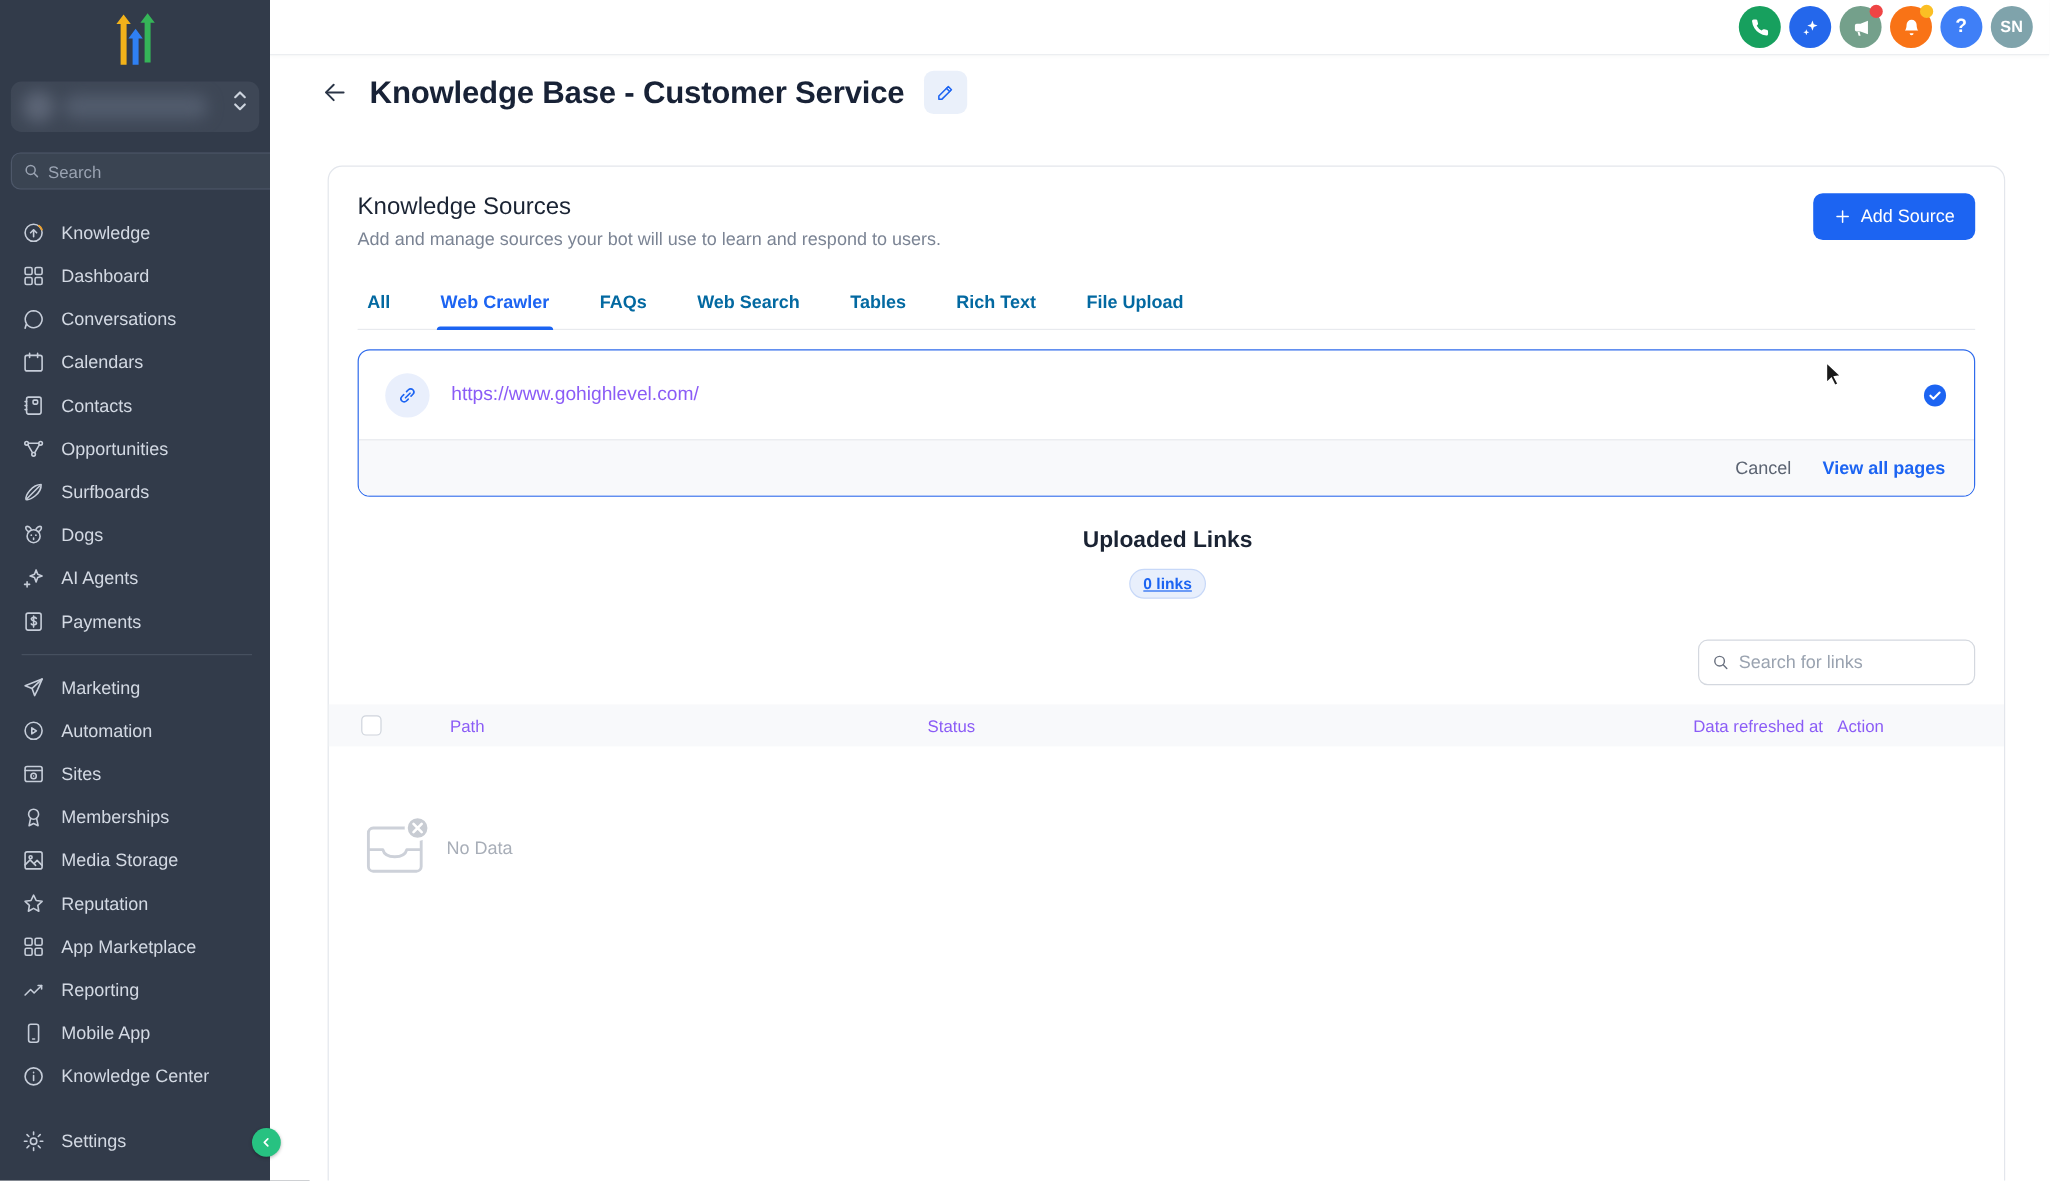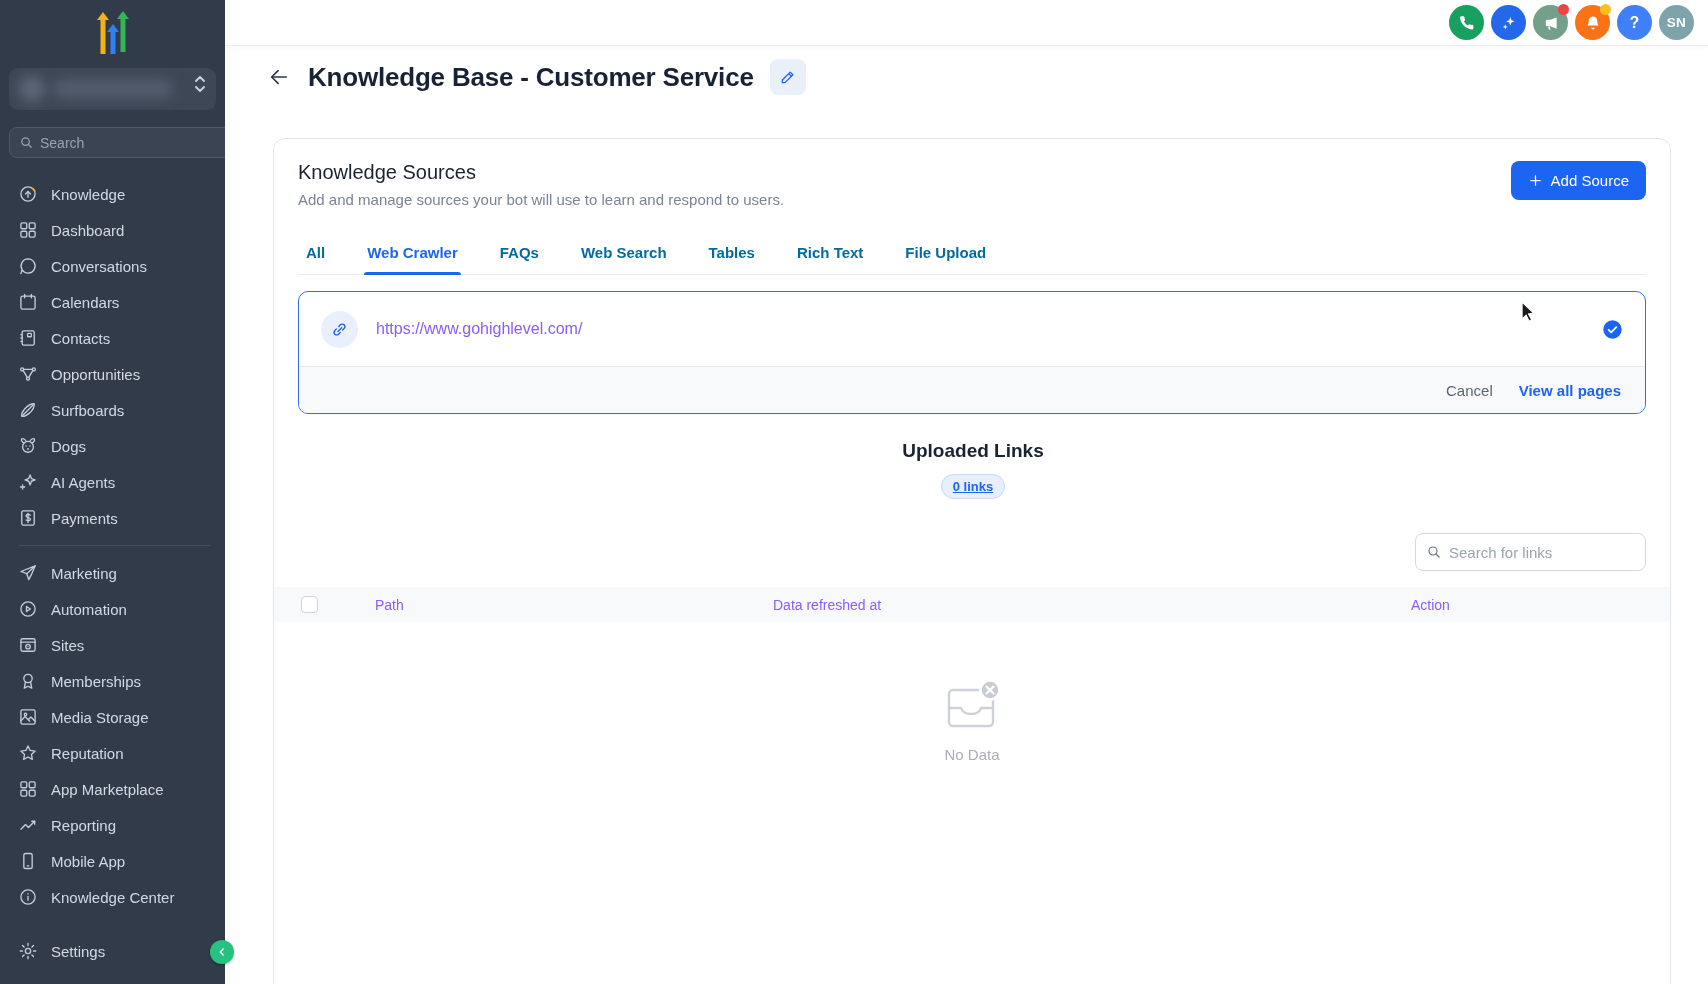--- a/index.html
+++ b/index.html
@@ -62,21 +62,21 @@
   .up-head { display:flex; align-items:center; gap:12px; margin-top:26px; padding-left:2px;flex-direction:column; }
   .up-title { font-size:19px; font-weight:700; color:#1a2333; }
   .up-badge { font-size:13px; font-weight:600; color:#1c64f2; background:#e8effc; border:1px solid #c7d8f8; border-radius:999px; padding:4px 11px;text-decoration:underline; }
   .linksearch-row { display:flex; justify-content:flex-end; margin-top:34px; }
   .linksearch { width:231px; height:38px; border:1px solid #d4d8df; border-radius:8px; display:flex; align-items:center; padding:0 10px; gap:7px; background:#fff; }
   .linksearch input { flex:1; min-width:0; border:none; outline:none; font-size:15px; color:#42506a; background:transparent; }
   .linksearch input::placeholder { color:#9aa3b0; }
 
   .thead { margin:16px -24px 0 -24px; height:35px; background:#f8f9fb; display:grid; grid-template-columns:101px 398px 638px 120px auto; align-items:center; font-size:14px; color:#8b5cf6; }
   .checkbox { width:17px; height:17px; border:1.5px solid #cfd4dc; border-radius:4px; background:#fff; margin-left:27px; cursor:pointer; }
-  .empty { margin-top:56px; display:flex; flex-direction:column; align-items:center; gap:10px; }
+  .empty { margin-top:56px; display:flex; flex-direction:row; align-items:center; gap:10px; }
   .empty-label { font-size:15px; color:#a8aeb8; }
 
   .cursor { position:absolute; left:1518px; top:300px; z-index:9; pointer-events:none; }
   svg { display:block; }
 </style>
 </head>
 <body>
 
 <div class="app">
 
@@ -509,20 +509,21 @@
           </span>
           <input type="text" placeholder="Search for links" style="">
         </div>
       </div>
 
       <div class="thead">
         <div>
             <div class="checkbox"></div>
           </div>
         <div>Path</div>
+        <div>Status</div>
         <div>Data refreshed at</div>
         <div>Action</div>
       </div>
 
       <div class="empty">
         <span>
           <svg width="64" height="58" viewBox="0 0 64 58">
             <rect x="9" y="12" width="44" height="36" rx="4" stroke="#cdd1d9" stroke-width="2.4" fill="none"></rect>
             <path d="M9 30h12c1 3.8 4.2 6 10 6s9-2.2 10-6h12" stroke="#cdd1d9" stroke-width="2.4" fill="none" stroke-linejoin="round"></path>
             <circle cx="50" cy="12" r="9.5" fill="#c8ccd3" stroke="#fff" stroke-width="2.6"></circle>

